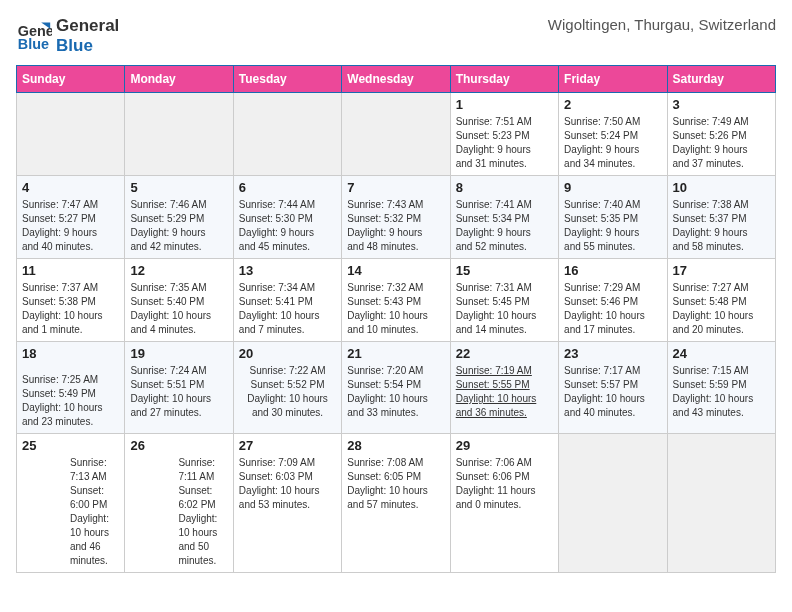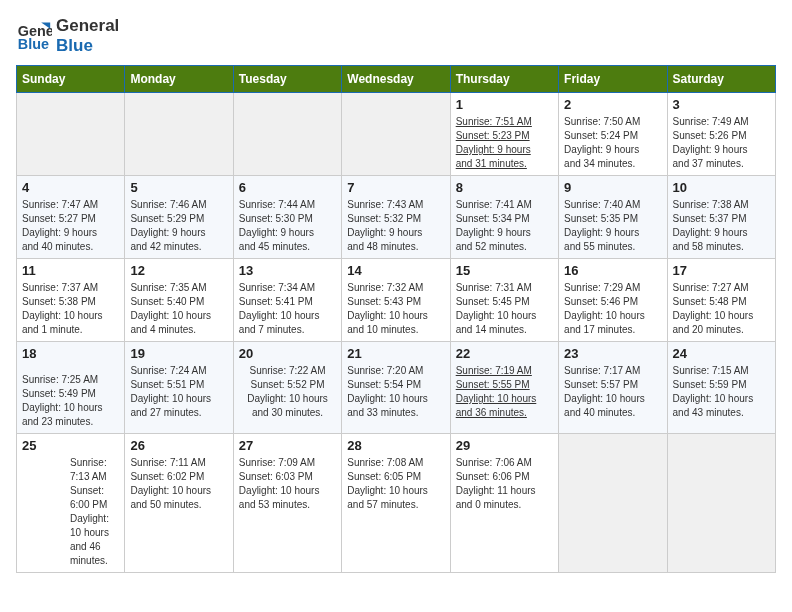--- a/index.html
+++ b/index.html
@@ -37,21 +37,21 @@
     .subtitle {
       font-size: 15px;
       color: #555;
     }
     table {
       width: 100%;
       border-collapse: collapse;
       font-size: 11px;
     }
     thead th {
-      background: #4d7c0f;
+      background: #ec4899;
       color: #fff;
       text-align: left;
       padding: 6px 5px;
       font-size: 12px;
       font-weight: bold;
       border: 1px solid #1a6ab1;
     }
     tbody td {
       border: 1px solid #ccc;
       vertical-align: top;
@@ -94,20 +94,21 @@
       <text x="2" y="20" font-size="16" font-weight="bold" fill="#333">General</text>
       <text x="2" y="34" font-size="16" font-weight="bold" fill="#1a6ab1">Blue</text>
       <polygon points="28,5 38,12 38,5" fill="#1a6ab1"></polygon>
     </svg>
     <div style="display:flex;flex-direction:column;line-height:1.15">
       <span style="font-size:17px;font-weight:bold;color:#333;">General</span>
       <span style="font-size:17px;font-weight:bold;color:#1a6ab1;">Blue</span>
     </div>
   </div>
   <div class="title-block">
+    <div class="subtitle">Wigoltingen, Thurgau, Switzerland</div>
   </div>
 </div>
 
 <table>
   <thead>
     <tr>
     <th>Sunday</th>
         <th>Monday</th>
         <th>Tuesday</th>
         <th>Wednesday</th>
@@ -117,21 +118,21 @@
       </tr>
   </thead>
   <tbody id="calendar-body">
   <tr>
         <td class="empty-cell"></td>
         <td class="empty-cell"></td>
         <td class="empty-cell"></td>
         <td class="empty-cell"></td>
         <td>
           <div class="day-number">1</div>
-          <div class="day-info" style="white-space: pre-line; text-decoration: underline;">Sunrise: 7:51 AM
+          <div class="day-info" style="white-space: pre-line;">Sunrise: 7:51 AM
 Sunset: 5:23 PM
 Daylight: 9 hours
 and 31 minutes.</div>
         </td>
         <td>
           <div class="day-number">2</div>
           <div class="day-info" style="white-space: pre-line;">Sunrise: 7:50 AM
 Sunset: 5:24 PM
 Daylight: 9 hours
 and 34 minutes.</div>
@@ -300,21 +301,21 @@
       <tr>
         <td>
           <div class="day-number">25</div>
           <div class="day-info" style="white-space: pre-line; margin-left: 48px;">Sunrise: 7:13 AM
 Sunset: 6:00 PM
 Daylight: 10 hours
 and 46 minutes.</div>
         </td>
         <td>
           <div class="day-number">26</div>
-          <div class="day-info" style="white-space: pre-line;">Sunrise: 7:11 AM
+          <div class="day-info" style="white-space: pre-line; margin-left: 48px;">Sunrise: 7:11 AM
 Sunset: 6:02 PM
 Daylight: 10 hours
 and 50 minutes.</div>
         </td>
         <td>
           <div class="day-number">27</div>
           <div class="day-info" style="white-space: pre-line;">Sunrise: 7:09 AM
 Sunset: 6:03 PM
 Daylight: 10 hours
 and 53 minutes.</div>

